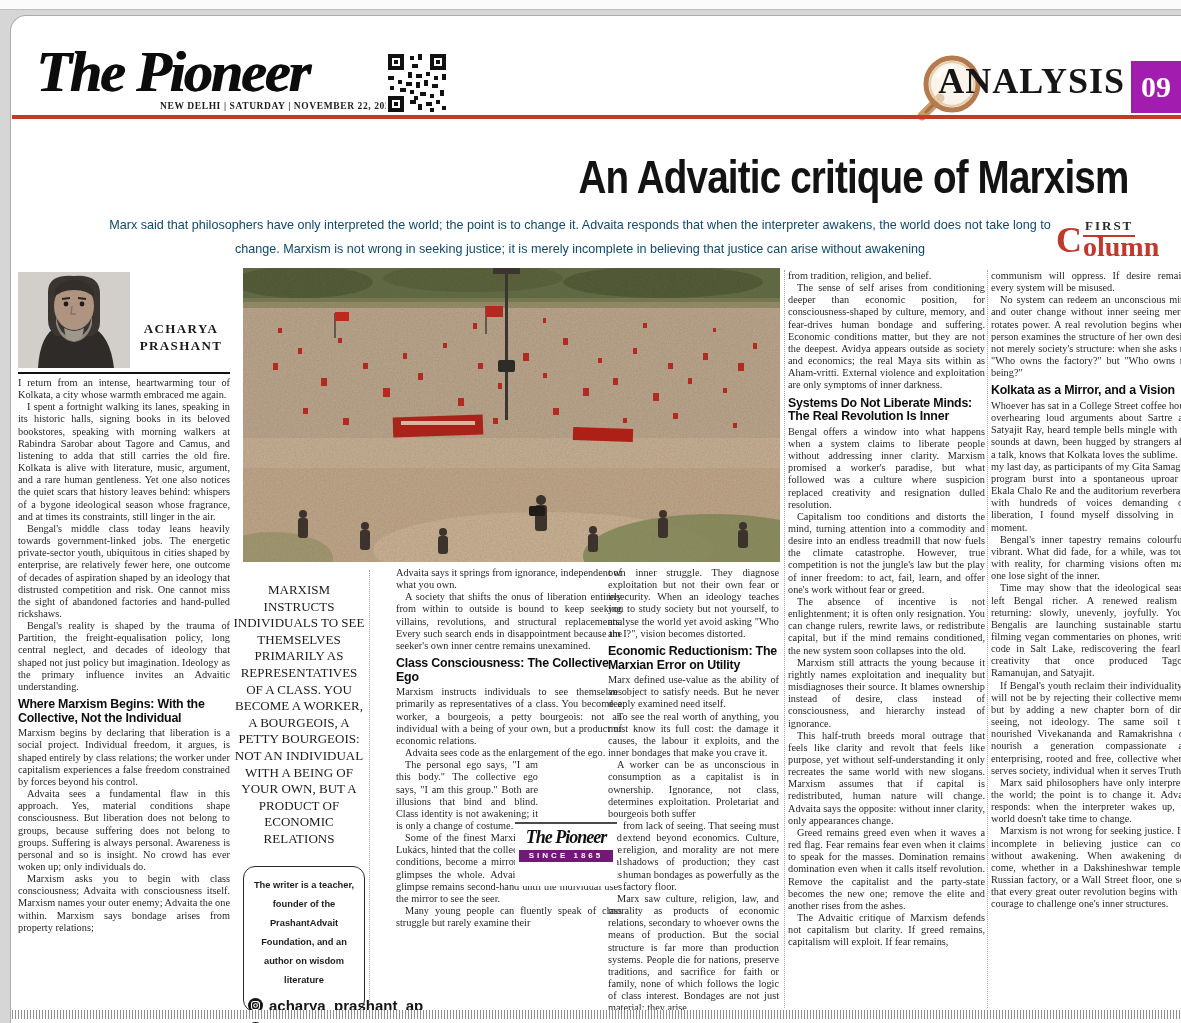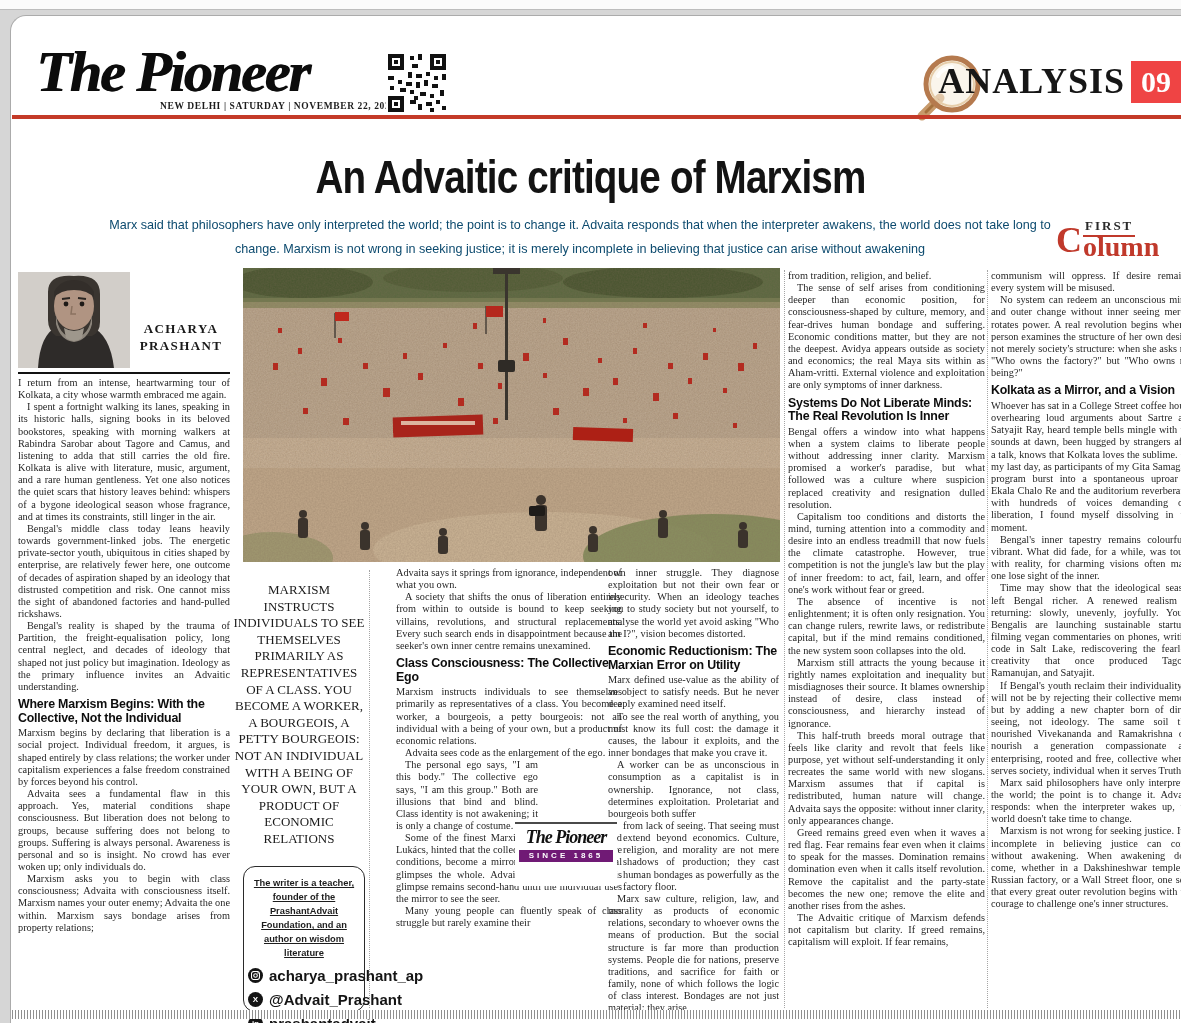--- a/index.html
+++ b/index.html
@@ -13,26 +13,26 @@
   .masthead-title{position:absolute;left:36px;top:38px;font-family:"Liberation Serif",serif;
       font-style:italic;font-weight:bold;font-size:58px;letter-spacing:-2px;color:#0c0c0c;
       text-shadow:1px 0 #0c0c0c;}
   .dateline{position:absolute;left:160px;top:101px;font-family:"Liberation Serif",serif;
       font-weight:bold;font-size:9.5px;letter-spacing:.6px;color:#1c1c1c;}
   .qr{position:absolute;left:386px;top:52px;}
   .section-wrap{position:absolute;left:900px;top:48px;width:281px;height:68px;}
   .magnifier{position:absolute;left:0px;top:0px;}
   .section-label{position:absolute;right:56px;top:12px;font-family:"Liberation Serif",serif;
       font-weight:bold;font-size:36px;letter-spacing:1px;color:#161616;}
-  .pagenum{position:absolute;right:0;top:13px;width:50px;height:42px;background:#ef4444;color:#fff;
+  .pagenum{position:absolute;right:0;top:13px;width:50px;height:52px;background:#a21caf;color:#fff;
       font-family:"Liberation Serif",serif;font-weight:bold;font-size:30px;display:flex;align-items:center;justify-content:center;}
   .redrule{position:absolute;left:12px;top:115px;width:1169px;height:4px;background:#c43a28;}
 
   
-  .headline{position:absolute;left:0;top:150px;width:1181px;text-align:center;}
+  .headline{position:absolute;left:0;top:150px;width:1181px;text-align:right;}
   .headline span{display:inline-block;transform:scaleX(.84);font-weight:bold;font-size:46px;
       letter-spacing:-1px;color:#131313;}
   .standfirst{position:absolute;left:105px;top:213px;width:950px;text-align:center;
       font-weight:normal;font-size:12.6px;line-height:24px;color:#0c4a6e;}
   .fc{position:absolute;left:1056px;top:216px;width:125px;height:44px;}
   .fc .bigc{float:left;font-family:"Liberation Serif",serif;font-weight:bold;font-size:36px;
       line-height:36px;color:#c0392b;margin-top:6px;}
   .fc .right{margin-left:27px;}
   .fc .first{font-family:"Liberation Serif",serif;font-weight:bold;font-size:13px;letter-spacing:2px;
       color:#2b2b2b;border-bottom:2.5px solid #c0392b;display:inline-block;padding:0 2px 1px 2px;}
@@ -66,21 +66,21 @@
       font-size:18px;letter-spacing:-1px;color:#111;line-height:22px;}
   .inline-logo .s{margin:2px 4px 0 4px;background:#701a75;color:#fff;
       font-family:"Liberation Sans",sans-serif;font-weight:bold;font-size:8px;letter-spacing:3px;
       line-height:12px;}
 
   
   .pullquote{position:absolute;left:232px;top:582px;width:134px;text-align:center;
       font-family:"Liberation Serif",serif;font-size:13px;line-height:16.6px;color:#1b1b1b;}
   .bio{position:absolute;left:243px;top:866px;width:122px;height:146px;border:1.5px solid #2a2a2a;
       border-radius:12px;padding:9px 6px 6px 6px;box-sizing:border-box;}
-  .bio-text{font-weight:bold;font-size:9.3px;line-height:14px;text-align:center;color:#1d1d1d;text-decoration:underline;}
+  .bio-text{font-weight:bold;font-size:9.3px;line-height:19px;text-align:center;color:#1d1d1d;}
   .socrow{display:flex;align-items:center;margin-top:7px;margin-left:-2px;}
   .soc{width:15px;height:15px;border-radius:50%;background:#141414;color:#fff;flex:0 0 15px;
       display:flex;align-items:center;justify-content:center;font-size:8px;font-weight:bold;}
   .handle{margin-left:6px;font-weight:bold;font-size:15px;color:#141414;}
 
   
   .photo{position:absolute;left:243px;top:268px;width:537px;height:294px;overflow:hidden;background:#c2a98b;}
 
   
   .vrule{position:absolute;width:0;border-left:1px dotted #a5a5a5;}

